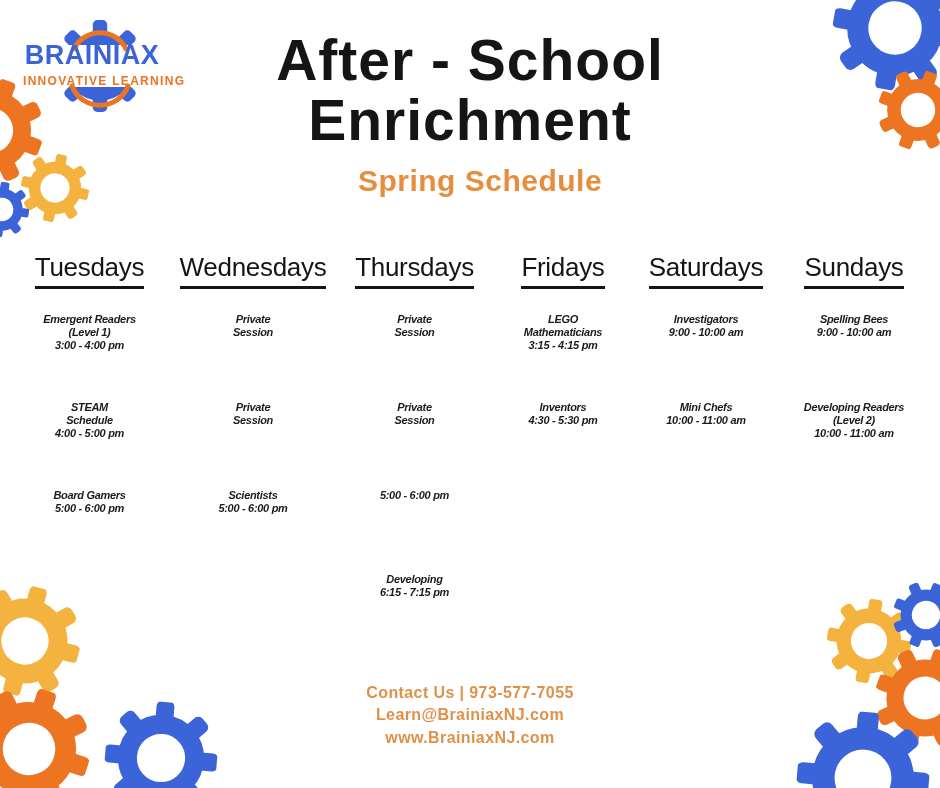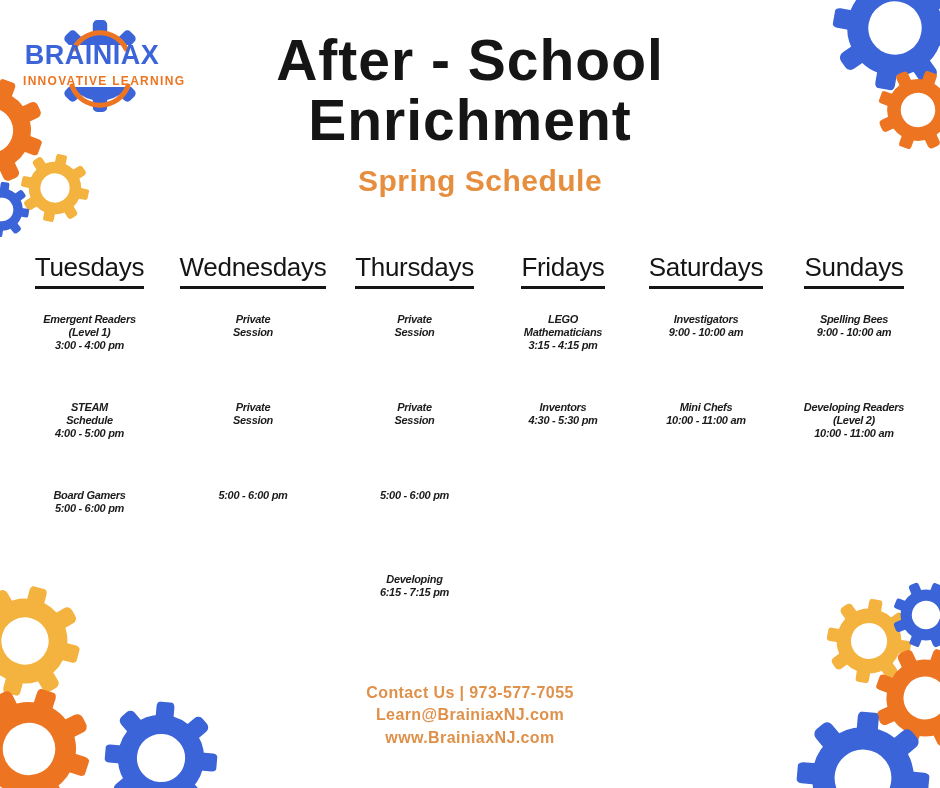--- a/index.html
+++ b/index.html
@@ -156,20 +156,21 @@
       </div>
       <div class="entry" style="grid-area: 2 / 2;">
         <div class="entry-line">Private</div>
         <div class="entry-line">Session</div>
       </div>
       <div class="entry" style="grid-area: 3 / 2;">
         <div class="entry-line">Private</div>
         <div class="entry-line">Session</div>
       </div>
       <div class="entry" style="grid-area: 4 / 2;">
+        <div class="entry-line">Scientists</div>
         <div class="entry-line">5:00 - 6:00 pm</div>
       </div>
       <div class="entry" style="grid-area: 2 / 3;">
         <div class="entry-line">Private</div>
         <div class="entry-line">Session</div>
       </div>
       <div class="entry" style="grid-area: 3 / 3;">
         <div class="entry-line">Private</div>
         <div class="entry-line">Session</div>
       </div>

